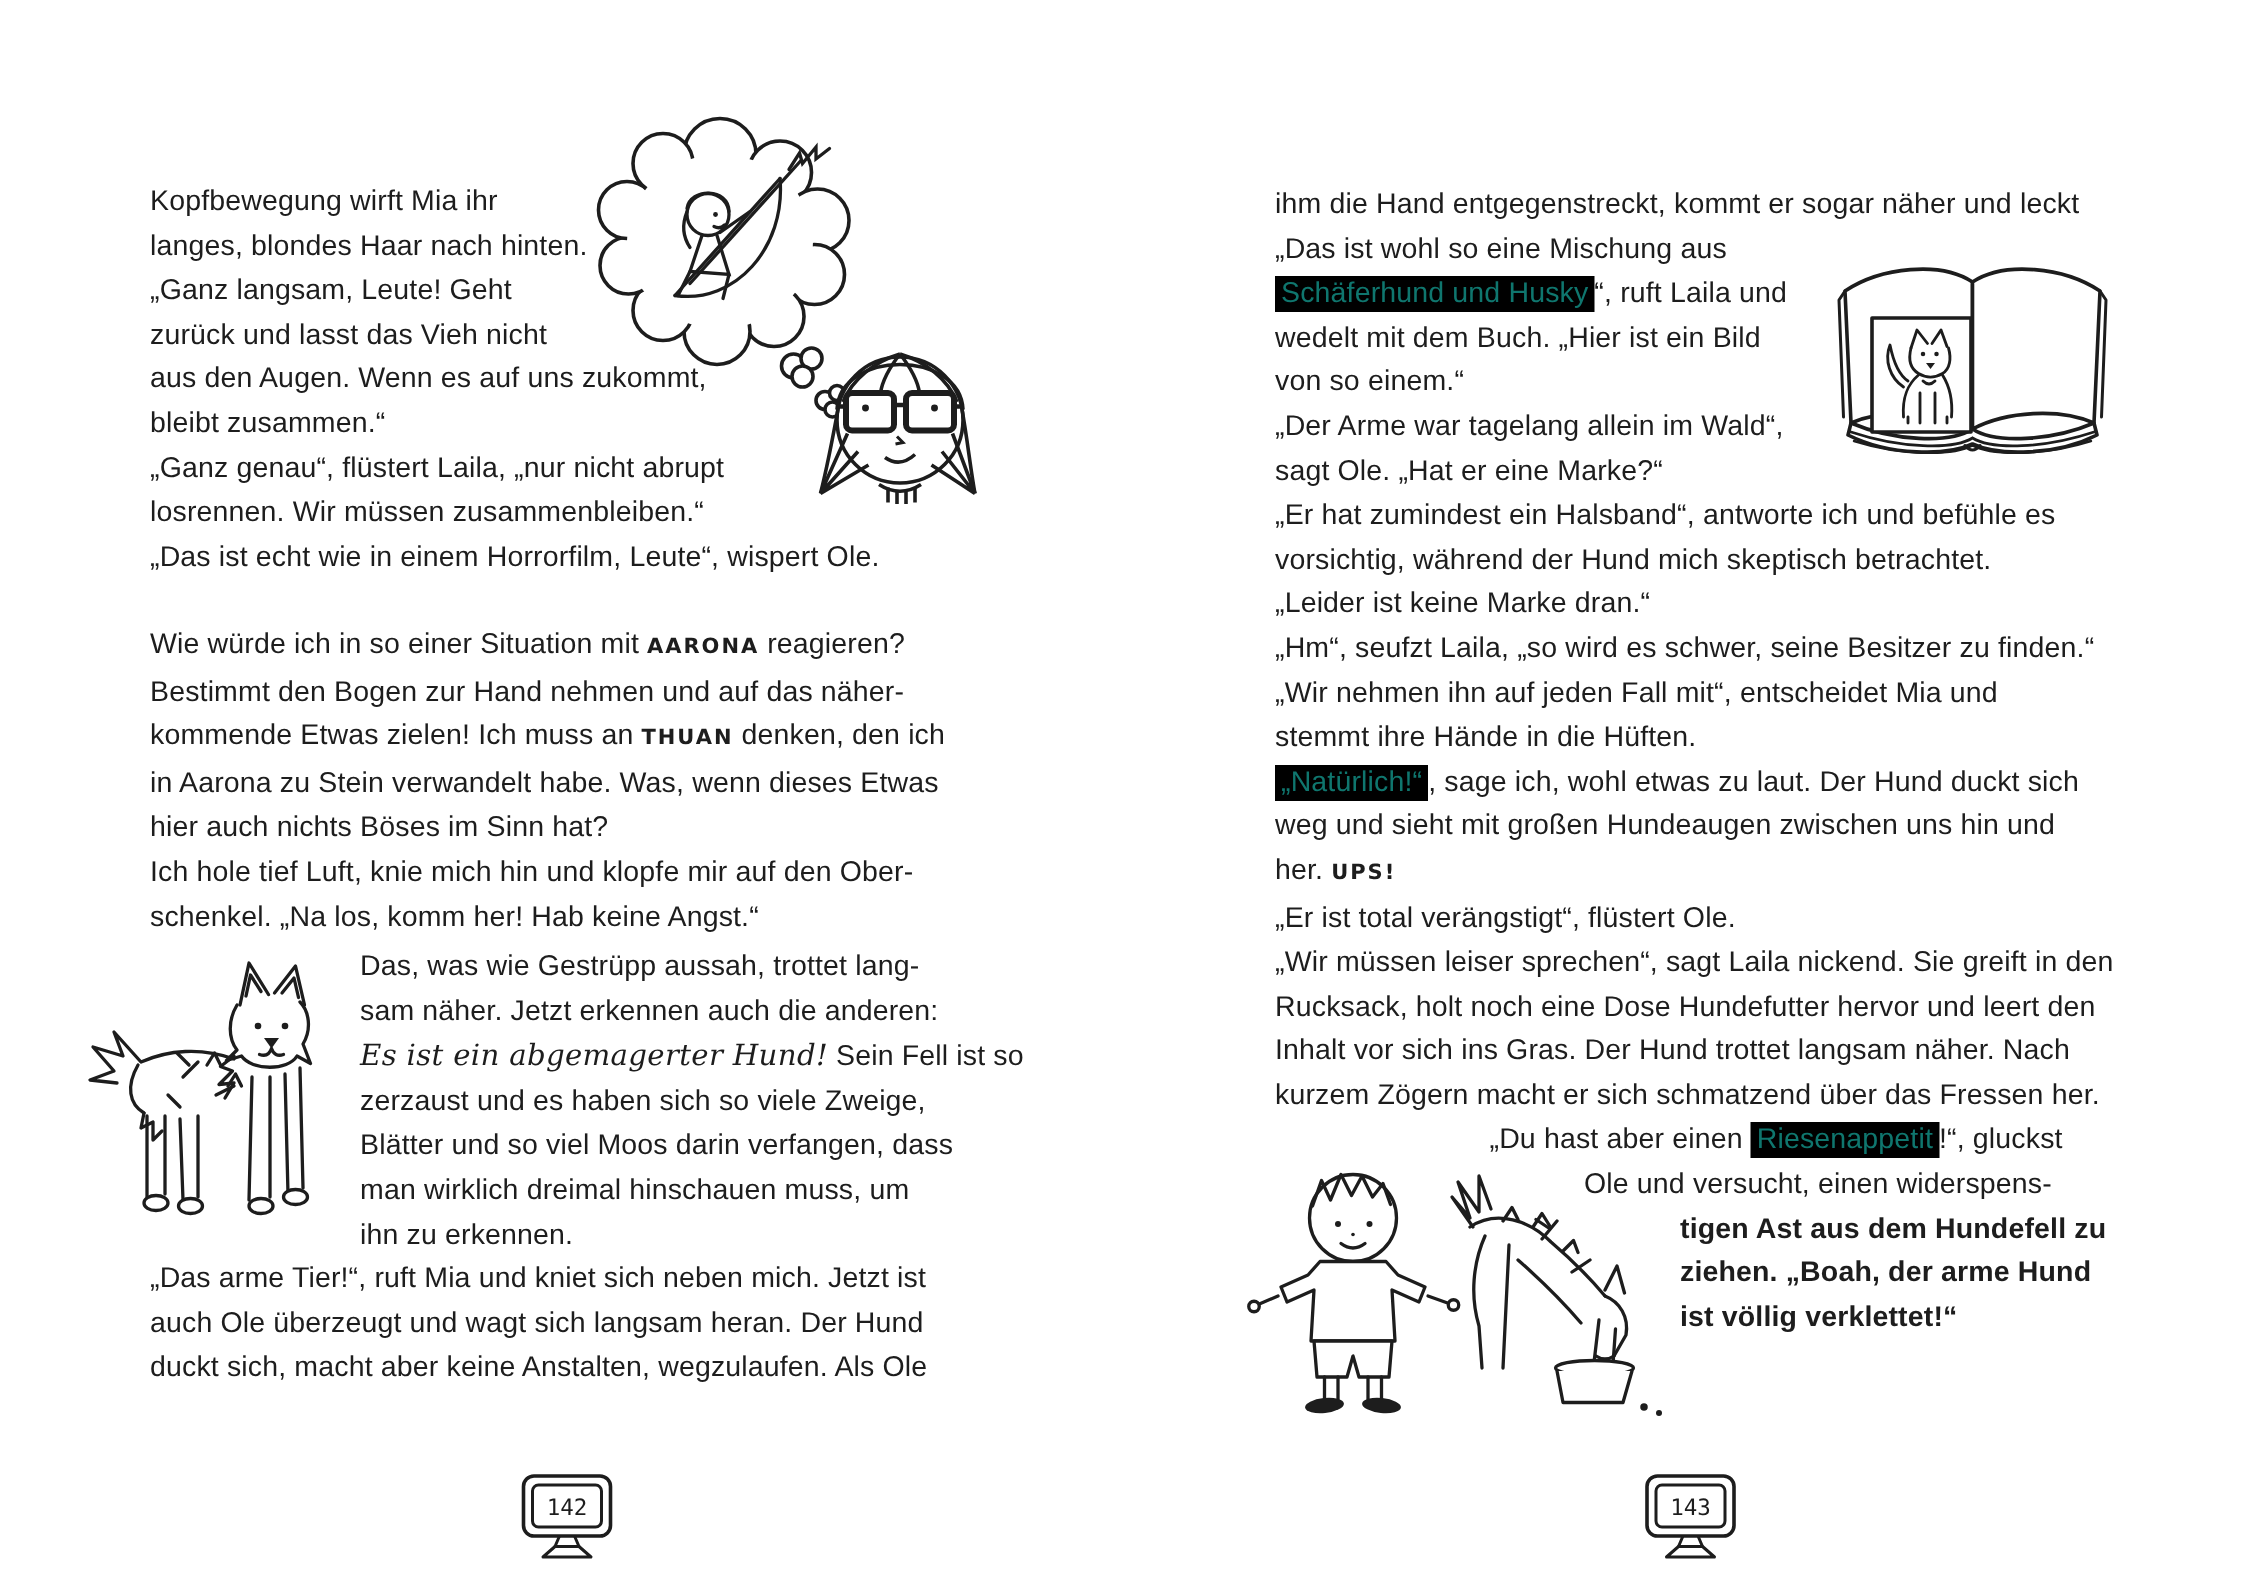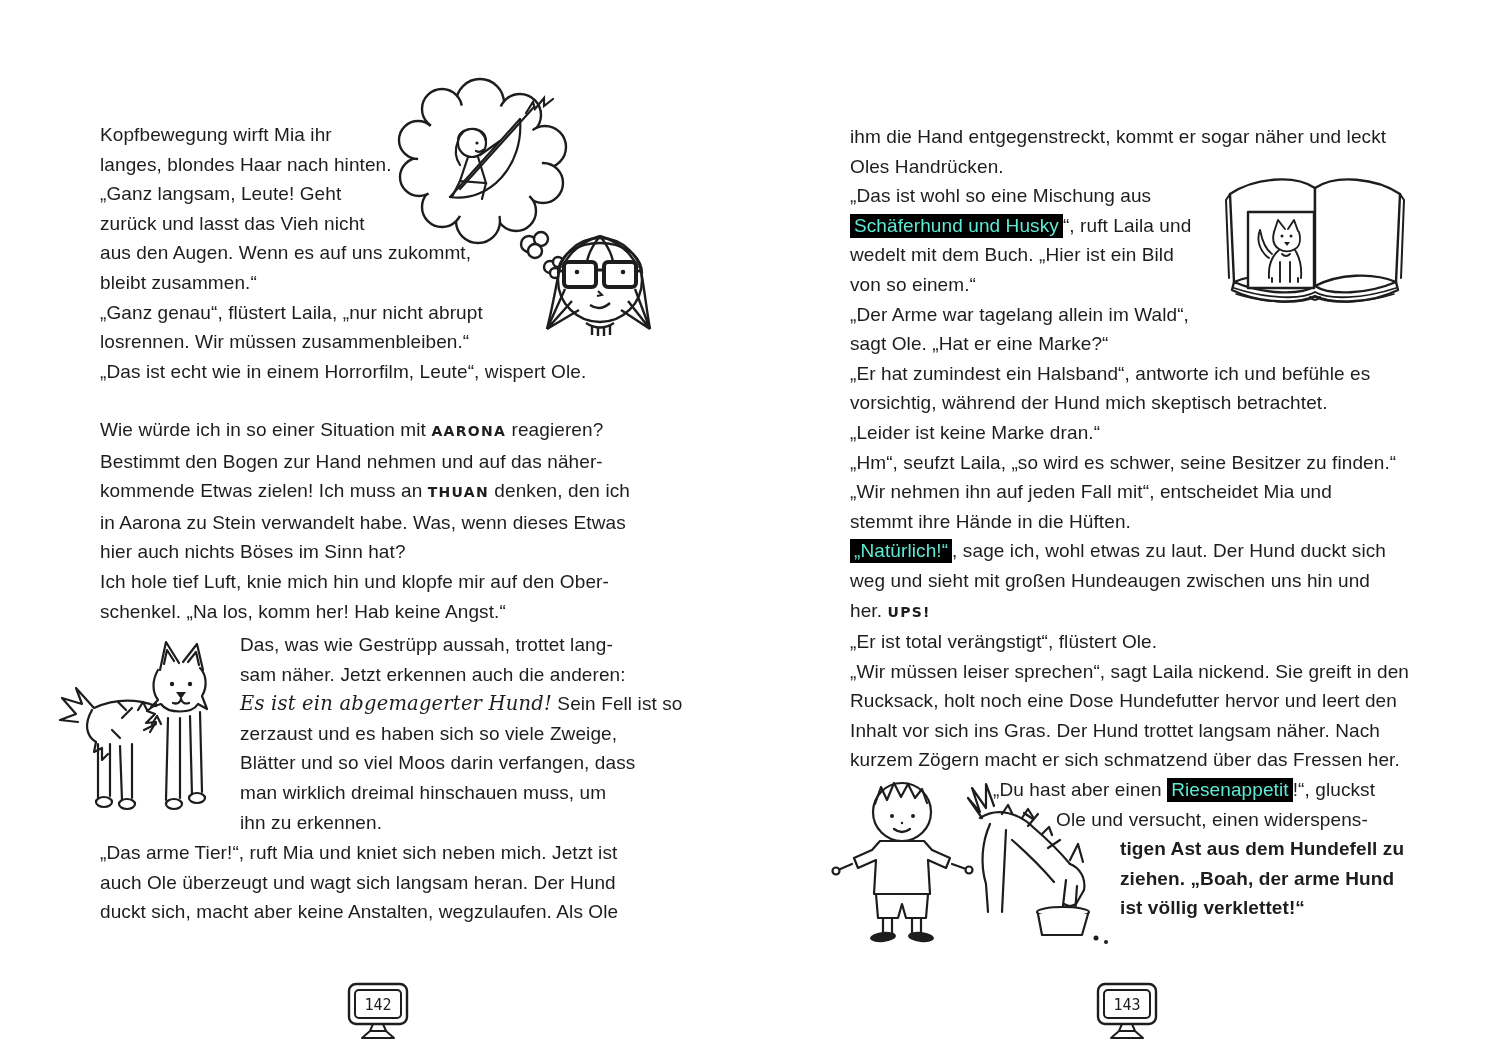--- a/index.html
+++ b/index.html
@@ -2,21 +2,21 @@
 <html><head>
 <meta charset="utf-8">
 <style>
   html,body{margin:0;padding:0;background:#fff;}
   .stage{position:relative;width:1500px;height:1061px;background:#ffffff;overflow:hidden;
          font-family:"Liberation Sans",sans-serif;color:#1d1d1d;}
   .para{position:absolute;}
   .ln{white-space:nowrap;font-size:19px;line-height:29.6px;letter-spacing:0.1px;}
   .disp{font-weight:800;letter-spacing:1.3px;font-family:"DejaVu Sans",sans-serif;font-size:14px;}
   .hand{font-family:"DejaVu Serif",serif;font-style:italic;font-weight:normal;font-size:19.5px;letter-spacing:0.2px;}
-  .hl{background:#000;color:#5eead4;padding:1px 4px 2px 4px;}
+  .hl{background:#000;color:#0f766e;padding:1px 4px 2px 4px;}
   .ind-a{margin-left:143px;}
   .ind-b{margin-left:206px;}
   .ind-c{margin-left:270px;font-weight:bold;}
   .ill{position:absolute;overflow:visible;}
   .mon{position:absolute;overflow:visible;}
   .mon-num{font-family:"DejaVu Sans Mono",monospace;font-size:15px;fill:#1d1d1d;}
 </style>
 </head>
 <body>
 
@@ -160,21 +160,20 @@
         <path d="M24,50 L40,50 L48,57 L16,57 Z" stroke-width="2"></path>
       </g>
       <text x="32" y="29" text-anchor="middle" class="mon-num">142</text>
     </svg>
   </div>
 
   <div>
 
     <div class="para" style="left:850px;top:122px;">
       <div class="ln">ihm die Hand entgegenstreckt, kommt er sogar näher und leckt</div>
-      <div class="ln">Oles Handrücken.</div>
       <div class="ln">„Das ist wohl so eine Mischung aus</div>
       <div class="ln"><span class="hl">Schäferhund und Husky</span><span>“, ruft Laila und</span></div>
       <div class="ln">wedelt mit dem Buch. „Hier ist ein Bild</div>
       <div class="ln">von so einem.“</div>
       <div class="ln">„Der Arme war tagelang allein im Wald“,</div>
       <div class="ln">sagt Ole. „Hat er eine Marke?“</div>
       <div class="ln">„Er hat zumindest ein Halsband“, antworte ich und befühle es</div>
       <div class="ln">vorsichtig, während der Hund mich skeptisch betrachtet.</div>
       <div class="ln">„Leider ist keine Marke dran.“</div>
       <div class="ln">„Hm“, seufzt Laila, „so wird es schwer, seine Besitzer zu finden.“</div>

